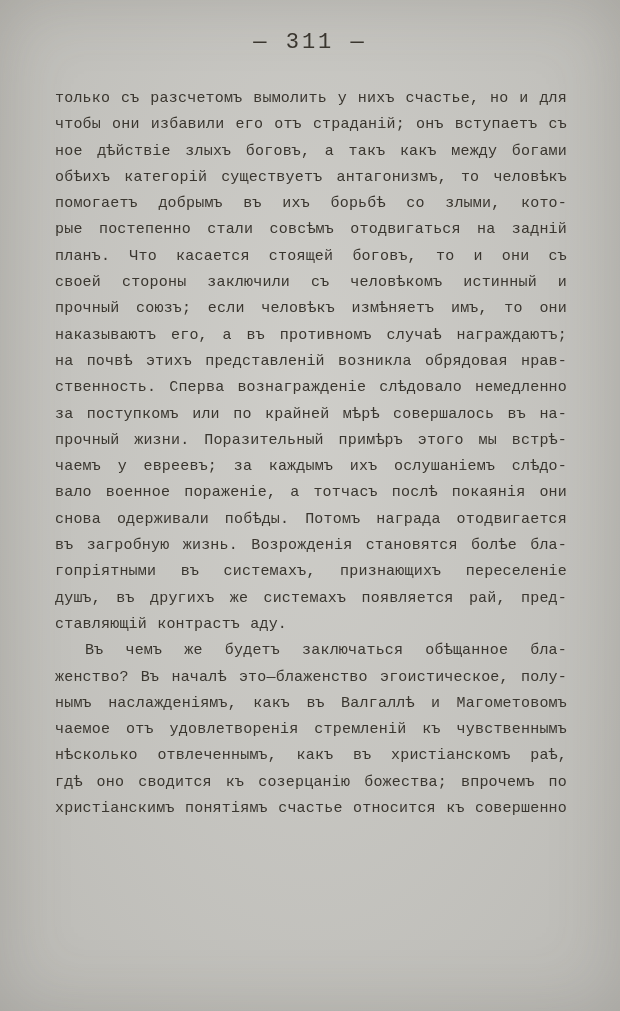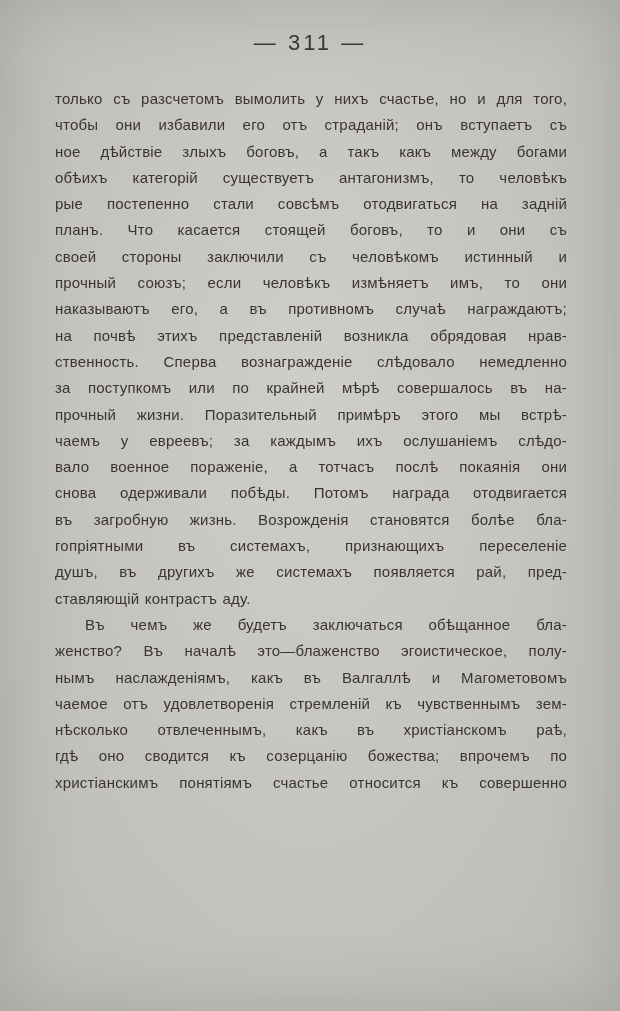--- a/index.html
+++ b/index.html
@@ -9,21 +9,21 @@
   }
   .page {
     position: relative;
     width: 620px;
     height: 1011px;
     margin: 0;
     background:
       radial-gradient(ellipse at 50% 40%, rgba(255,255,255,0.10), rgba(0,0,0,0.06) 90%),
       var(--paper, #c9c8c3);
     box-shadow: inset 0 0 70px rgba(80,78,70,0.22);
-    font-family: Liberation Sans, sans-serif;
+    font-family: Liberation Mono, monospace;
     color: var(--ink, #3a362f);
     overflow: hidden;
   }
   .running-head {
     position: absolute;
     top: 30px;
     left: 0;
     width: 100%;
     text-align: center;
     font-size: 22px;
@@ -56,20 +56,21 @@
 </head>
 <body>
 
 <div class="page">
   <div class="running-head">— 311 —</div>
   <div class="body-text">
     <div class="line">только съ разсчетомъ вымолить у нихъ счастье, но и для того,</div>
     <div class="line">чтобы они избавили его отъ страданій; онъ вступаетъ съ</div>
     <div class="line">ное дѣйствіе злыхъ боговъ, а такъ какъ между богами</div>
     <div class="line">обѣихъ категорій существуетъ антагонизмъ, то человѣкъ</div>
+    <div class="line">помогаетъ добрымъ въ ихъ борьбѣ со злыми, кото-</div>
     <div class="line">рые постепенно стали совсѣмъ отодвигаться на задній</div>
     <div class="line">планъ. Что касается стоящей боговъ, то и они съ</div>
     <div class="line">своей стороны заключили съ человѣкомъ истинный и</div>
     <div class="line">прочный союзъ; если человѣкъ измѣняетъ имъ, то они</div>
     <div class="line">наказываютъ его, а въ противномъ случаѣ награждаютъ;</div>
     <div class="line">на почвѣ этихъ представленій возникла обрядовая нрав-</div>
     <div class="line">ственность. Сперва вознагражденіе слѣдовало немедленно</div>
     <div class="line">за поступкомъ или по крайней мѣрѣ совершалось въ на-</div>
     <div class="line">прочный жизни. Поразительный примѣръ этого мы встрѣ-</div>
     <div class="line">чаемъ у евреевъ; за каждымъ ихъ ослушаніемъ слѣдо-</div>

